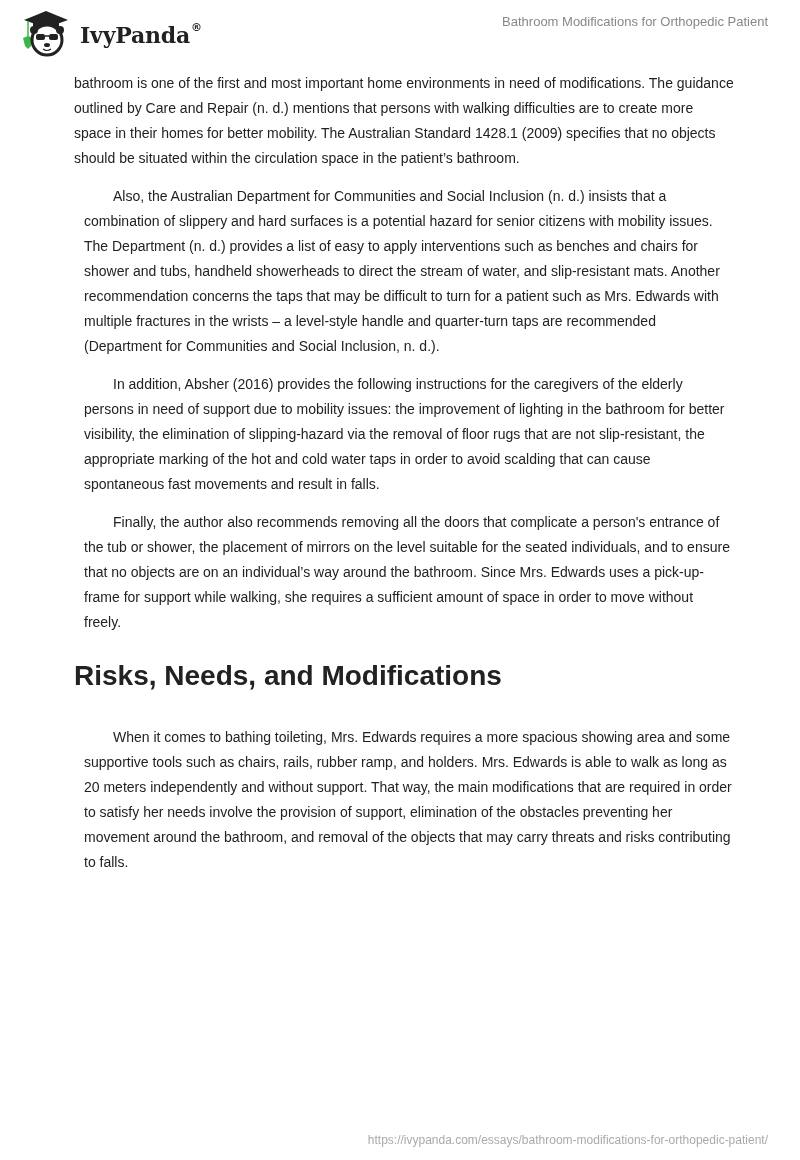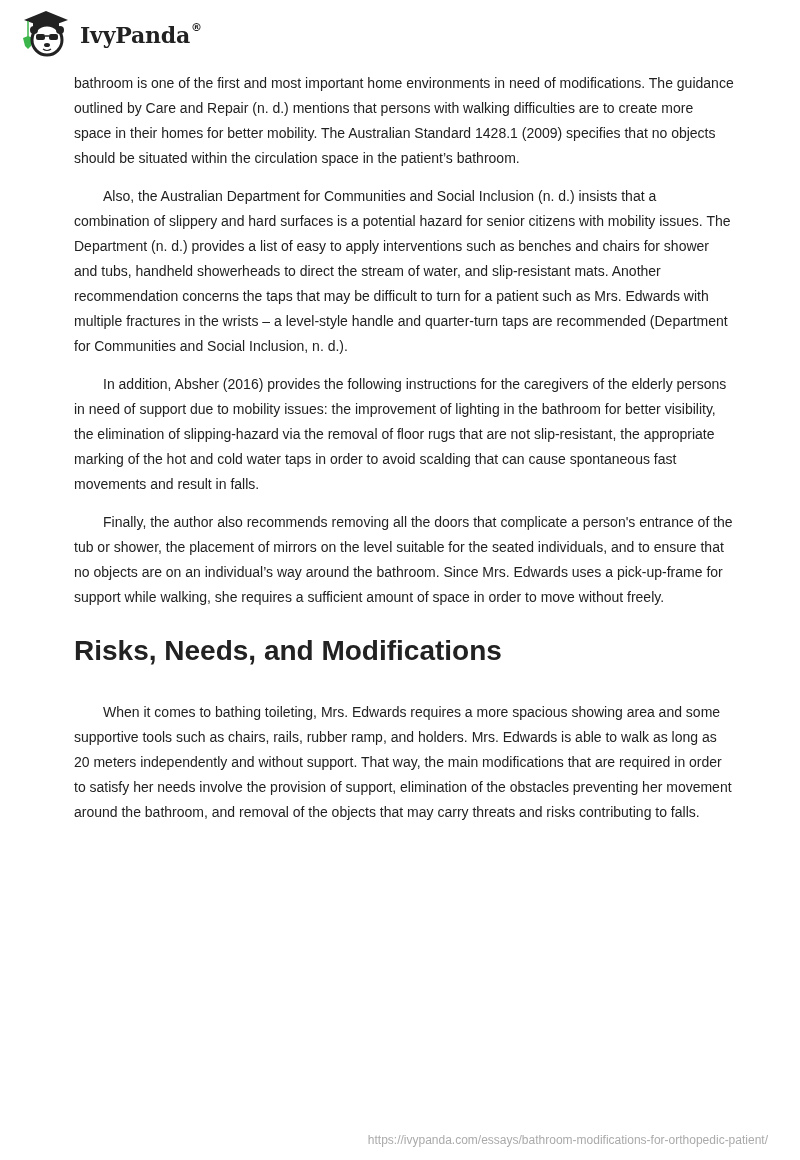--- a/index.html
+++ b/index.html
@@ -67,20 +67,21 @@
       width: 660px;
     }
     .para {
       font-size: 14px;
       line-height: 25px;
       margin: 0 0 13px 0;
       color: #222222;
     }
     .para.indent {
       text-indent: 29px;
+      margin-left: 10px;
     }
     .section-heading {
       font-size: 28px;
       font-weight: bold;
       color: #222222;
       margin: 24px 0 32px 0;
       line-height: 34px;
     }
     .footer-url {
       position: absolute;
@@ -110,20 +111,21 @@
 
       <rect x="20" y="26" width="9" height="6" rx="2" fill="#222222"></rect>
       <rect x="33" y="26" width="9" height="6" rx="2" fill="#222222"></rect>
       <line x1="29" y1="28" x2="33" y2="28" stroke="#222222" stroke-width="1.5"></line>
 
       <ellipse cx="31" cy="37" rx="3" ry="2" fill="#222222"></ellipse>
       <path d="M27,41 Q31,44 35,41" stroke="#222222" stroke-width="1.2" fill="none"></path>
     </svg>
     <span class="logo-text"><span>IvyPanda</span><span class="logo-reg">®</span></span>
   </a>
+  <div class="header-title">Bathroom Modifications for Orthopedic Patient</div>
 </div>
 
 <main class="content">
   <p class="para">bathroom is one of the first and most important home environments in need of modifications. The guidance outlined by Care and Repair (n. d.) mentions that persons with walking difficulties are to create more space in their homes for better mobility. The Australian Standard 1428.1 (2009) specifies that no objects should be situated within the circulation space in the patient’s bathroom.</p>
   <p class="para indent">Also, the Australian Department for Communities and Social Inclusion (n. d.) insists that a combination of slippery and hard surfaces is a potential hazard for senior citizens with mobility issues. The Department (n. d.) provides a list of easy to apply interventions such as benches and chairs for shower and tubs, handheld showerheads to direct the stream of water, and slip-resistant mats. Another recommendation concerns the taps that may be difficult to turn for a patient such as Mrs. Edwards with multiple fractures in the wrists – a level-style handle and quarter-turn taps are recommended (Department for Communities and Social Inclusion, n. d.).</p>
   <p class="para indent">In addition, Absher (2016) provides the following instructions for the caregivers of the elderly persons in need of support due to mobility issues: the improvement of lighting in the bathroom for better visibility, the elimination of slipping-hazard via the removal of floor rugs that are not slip-resistant, the appropriate marking of the hot and cold water taps in order to avoid scalding that can cause spontaneous fast movements and result in falls.</p>
   <p class="para indent">Finally, the author also recommends removing all the doors that complicate a person's entrance of the tub or shower, the placement of mirrors on the level suitable for the seated individuals, and to ensure that no objects are on an individual’s way around the bathroom. Since Mrs. Edwards uses a pick-up-frame for support while walking, she requires a sufficient amount of space in order to move without freely.</p>
   <h2 class="section-heading">Risks, Needs, and Modifications</h2>
   <p class="para indent">When it comes to bathing toileting, Mrs. Edwards requires a more spacious showing area and some supportive tools such as chairs, rails, rubber ramp, and holders. Mrs. Edwards is able to walk as long as 20 meters independently and without support. That way, the main modifications that are required in order to satisfy her needs involve the provision of support, elimination of the obstacles preventing her movement around the bathroom, and removal of the objects that may carry threats and risks contributing to falls.</p>
 </main>

